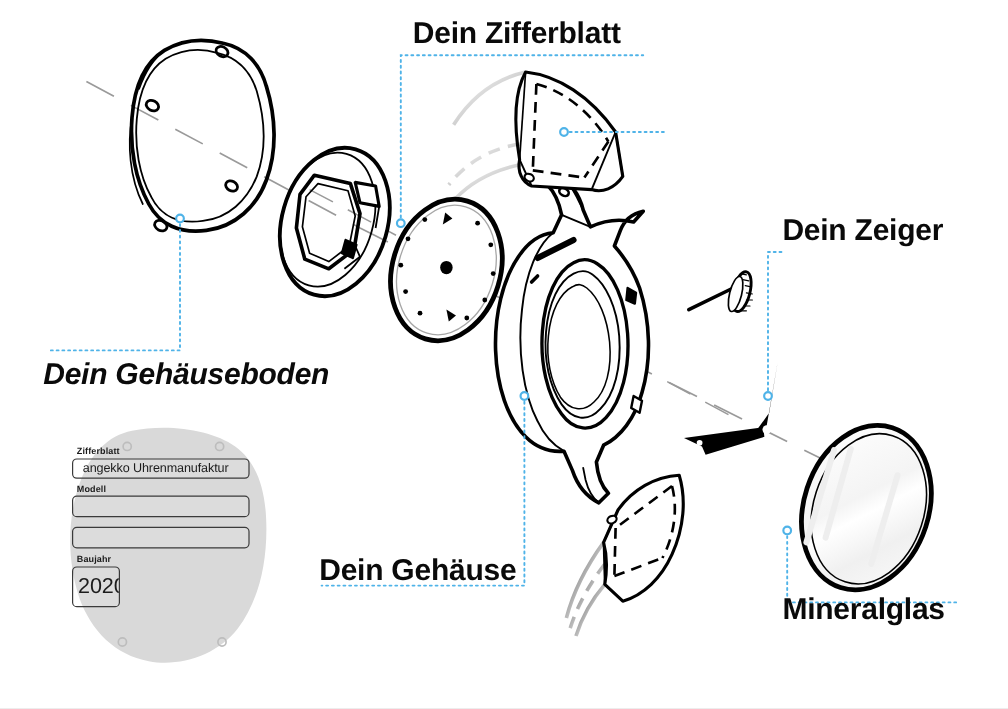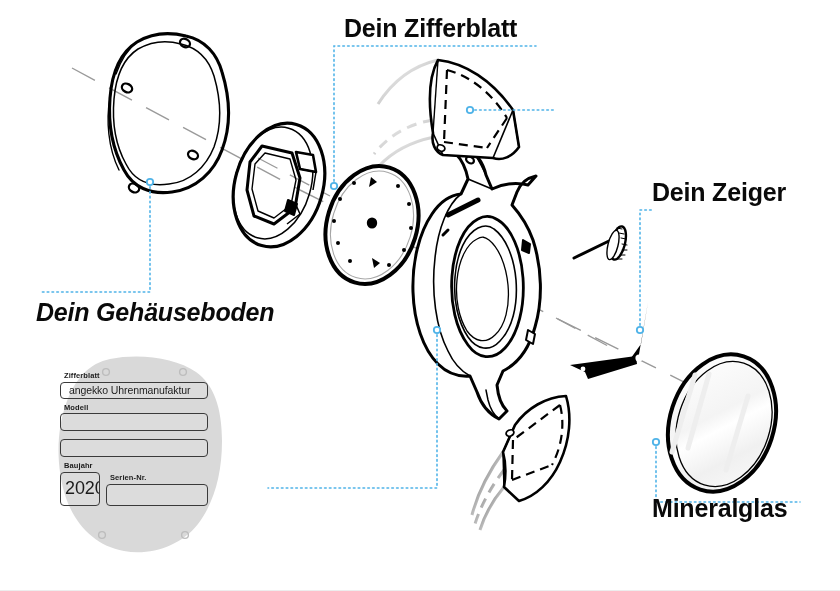--- a/index.html
+++ b/index.html
@@ -366,20 +366,21 @@
     </g>
   </svg>
 
   <div class="label lbl-zifferblatt">Dein Zifferblatt</div>
 
 
   <div class="label lbl-zeiger">Dein Zeiger</div>
 
   <div class="label lbl-gehaeuseboden">Dein Gehäuseboden</div>
 
+  <div class="label lbl-gehaeuse">Dein Gehäuse</div>
 
   <div class="label lbl-mineralglas">Mineralglas</div>
 
   <div class="plate-form">
 
     <span class="fld-label">Zifferblatt</span>
     <div class="fld-box">
       <span>angekko Uhrenmanufaktur</span>
     </div>
 
@@ -392,23 +393,17 @@
       <span></span>
     </div>
 
     <div class="row-bottom">
       <div class="col-baujahr">
         <span class="fld-label">Baujahr</span>
         <div class="fld-box">
           <span>2020</span>
         </div>
       </div>
-      <div class="col-serien">
-        <span class="fld-label">Serien-Nr.</span>
-        <div class="fld-box">
-          <span></span>
-        </div>
-      </div>
     </div>
 
   </div>
 
 </div>
 
 </body></html>

